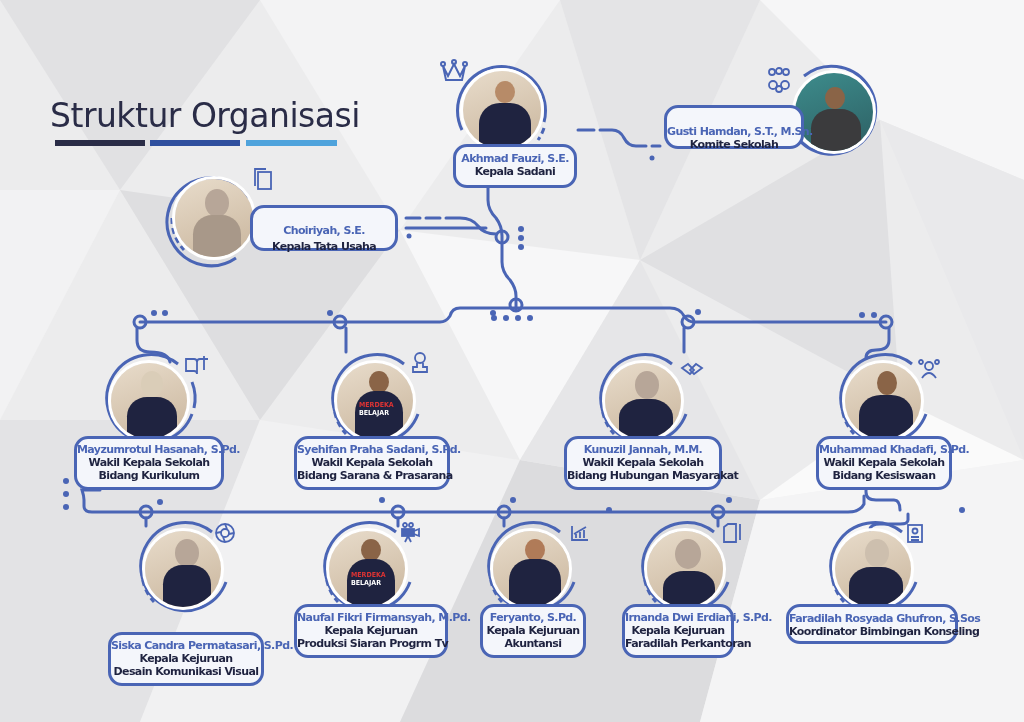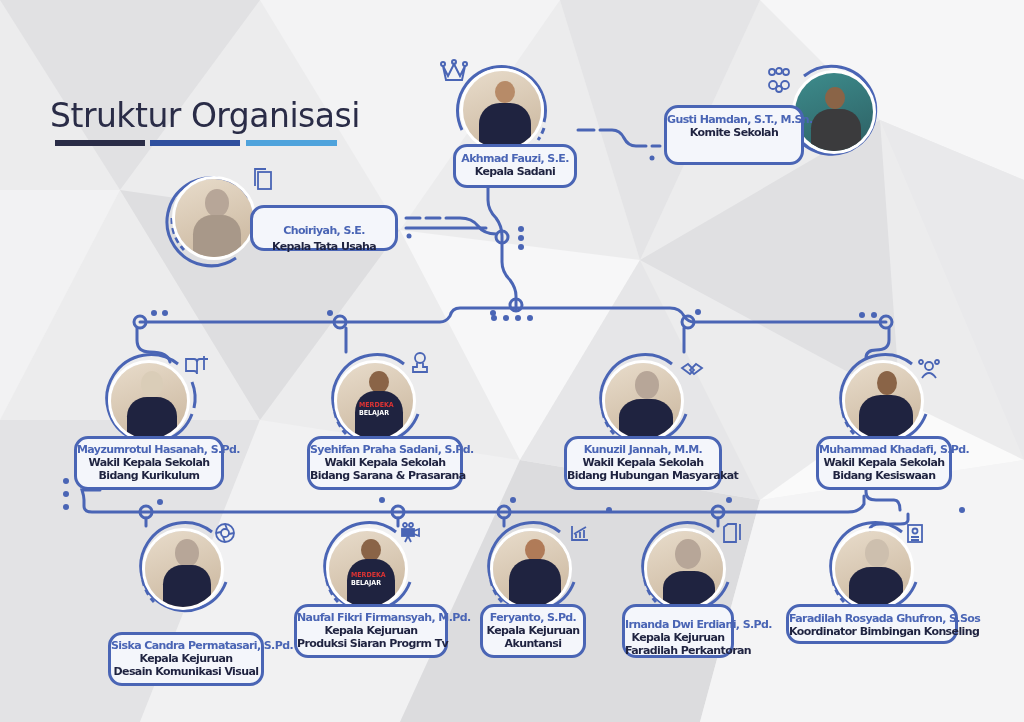--- a/index.html
+++ b/index.html
@@ -153,21 +153,21 @@
 <span class="icon" style="left:765px;top:66px;">
   <svg width="28" height="28" viewBox="0 0 28 28" fill="none" stroke="#4a65b5" stroke-width="1.8">
       <circle cx="7" cy="6" r="3"></circle>
       <circle cx="14" cy="5" r="3"></circle>
       <circle cx="21" cy="6" r="3"></circle>
       <circle cx="8" cy="19" r="4"></circle>
       <circle cx="20" cy="19" r="4"></circle>
       <circle cx="14" cy="23" r="3"></circle>
     </svg>
 </span>
-<div class="card" style="left:664px;top:105px;width:140px;height:60px;padding-top:5px;text-align:center;">
+<div class="card" style="left:664px;top:105px;width:140px;height:44px;padding-top:17px;text-align:center;">
   <div class="name">Gusti Hamdan, S.T., M.Sn.</div>
   <div class="role">Komite Sekolah</div>
 </div>
 
 <svg style="position:absolute;left:164px;top:168px" width="100" height="100" viewBox="0 0 100 100" fill="none" stroke="#4a65b5" stroke-width="3">
   <path d="M84,30 A44,44 0 1 0 72,90"></path>
   <path d="M8,50 A44,44 0 0 0 20,82" stroke-dasharray="6 4"></path>
 </svg>
 <div class="photo" style="left:172px;top:176px;width:84px;height:84px;">
   <div class="wall"></div>
@@ -216,21 +216,21 @@
   <div class="head" style="left:32px;top:8px;width:20px;height:22px;background:#8a6447;"></div>
   <div class="body" style="left:18px;top:28px;width:48px;height:54px;background:#1f2340;"></div>
   <div class="shirt-txt" style="left:22px;top:38px;width:40px;"><span style="color:#d33;">MERDEKA</span><br><span>BELAJAR</span></div>
 </div>
 <span class="icon" style="left:410px;top:352px;">
   <svg width="20" height="24" viewBox="0 0 20 24" fill="none" stroke="#4a65b5" stroke-width="1.8">
       <circle cx="10" cy="6" r="5"></circle>
       <path d="M7,11 V15 H3 V20 H17 V15 H13 V11"></path>
     </svg>
 </span>
-<div class="card" style="left:294px;top:436px;width:156px;height:54px;padding-top:4px;margin-left:13px;">
+<div class="card" style="left:294px;top:436px;width:156px;height:54px;padding-top:4px;">
   <div class="name">Syehifan Praha Sadani, S.Pd.</div>
   <div class="role">Wakil Kepala Sekolah</div>
   <div class="role">Bidang Sarana &amp; Prasarana</div>
 </div>
 
 <svg style="position:absolute;left:594px;top:352px" width="100" height="100" viewBox="0 0 100 100" fill="none" stroke="#4a65b5" stroke-width="3">
   <path d="M78,12 A44,44 0 1 0 92,62"></path>
     <path d="M8,50 A44,44 0 0 0 20,82" stroke-dasharray="6 4"></path>
 </svg>
 <div class="photo" style="left:602px;top:360px;width:82px;height:82px;">
@@ -350,21 +350,21 @@
   <div class="wall"></div>
   <div class="head" style="left:28px;top:8px;width:26px;height:30px;background:#b7a698;"></div>
   <div class="body" style="left:16px;top:40px;width:52px;height:42px;background:#1f2340;"></div>
 </div>
 <span class="icon" style="left:722px;top:522px;">
   <svg width="20" height="22" viewBox="0 0 20 22" fill="none" stroke="#4a65b5" stroke-width="1.8">
       <path d="M2,5 L6,2 H14 V20 H2 Z"></path>
       <path d="M18,2 V18"></path>
     </svg>
 </span>
-<div class="card" style="left:622px;top:604px;width:112px;height:54px;padding-top:11px;">
+<div class="card" style="left:622px;top:604px;width:112px;height:54px;padding-top:4px;">
   <div class="name">Irnanda Dwi Erdiani, S.Pd.</div>
   <div class="role">Kepala Kejuruan</div>
   <div class="role">Faradilah Perkantoran</div>
 </div>
 
 <svg style="position:absolute;left:824px;top:520px" width="100" height="100" viewBox="0 0 100 100" fill="none" stroke="#4a65b5" stroke-width="3">
   <path d="M78,12 A44,44 0 1 0 92,62"></path>
     <path d="M8,50 A44,44 0 0 0 20,82" stroke-dasharray="6 4"></path>
 </svg>
 <div class="photo" style="left:832px;top:528px;width:82px;height:82px;">

